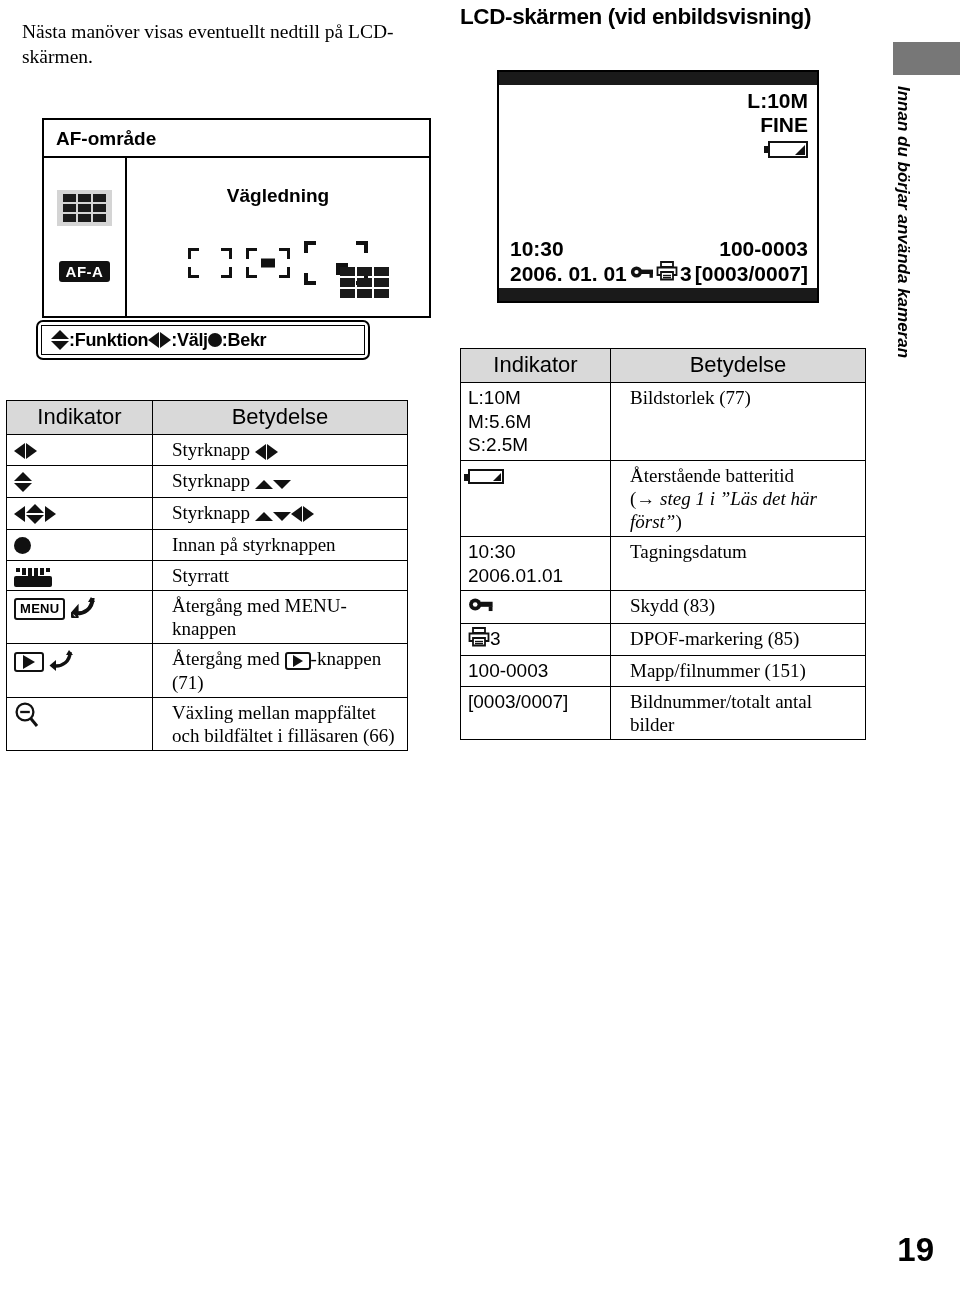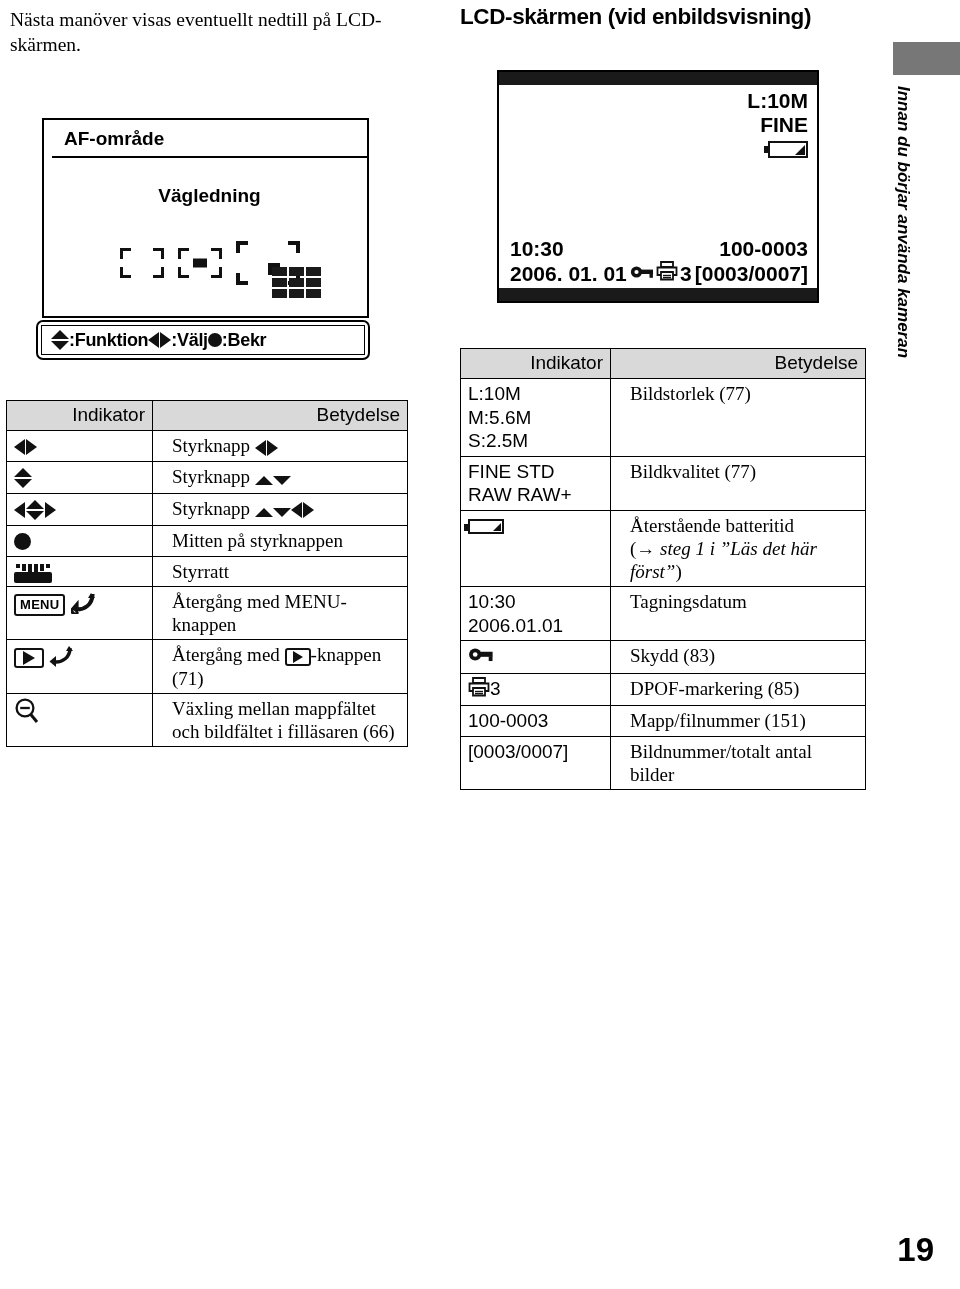--- a/index.html
+++ b/index.html
@@ -20,30 +20,29 @@
     font-family:"Liberation Sans", sans-serif;
     font-weight:bold;
     font-size:25px;
     letter-spacing:-0.4px;
     margin:0 0 6px 0;
     line-height:1.1;
   }
   #intro-text {
     font-size:19.5px;
     line-height:1.28;
-    margin:4px;
+    margin:16px;
   }
 
   
   #af-screen {
     position:absolute; left:42px; top:118px;
-    width:327px; height:200px;
+    width:389px; height:200px;
     border:2px solid #000;
     background:#fff;
-    padding-left:8px;
   }
   #af-screen-title {
     font-family:"Liberation Sans", sans-serif;
     font-weight:bold;
     font-size:19px;
     padding:4px 0 4px 12px;
     border-bottom:2px solid #000;
     height:38px;
     line-height:30px;
   }
@@ -133,22 +132,22 @@
   }
   table.ind-table th, table.ind-table td {
     border:1px solid #000;
     vertical-align:top;
     padding:3px 7px;
   }
   table.ind-table th {
     background:#d9d9d9;
     font-family:"Liberation Sans", sans-serif;
     font-weight:normal;
-    font-size:19px;
-    text-align:right;
+    font-size:22px;
+    text-align:center;
     padding:3px 7px 4px 7px;
   }
   table.ind-table td.meaning {
     font-family:"Liberation Serif", serif;
     font-size:19px;
     line-height:1.22;
     padding-left:19px;
   }
   table.ind-table td.ind {
     font-family:"Liberation Sans", sans-serif;
@@ -301,20 +300,36 @@
 </head>
 <body>
 
 <div id="left-col">
   <p id="intro-text">Nästa manöver visas eventuellt nedtill på LCD-skärmen.</p>
 </div>
 
 <div id="af-screen">
   <div id="af-screen-title">AF-område</div>
   <div id="af-body">
+    <div id="af-left-col">
+      <span class="grid-hl">
+        <span class="grid-icon gi-small">
+          <i></i>
+            <i></i>
+            <i></i>
+            <i></i>
+            <i></i>
+            <i></i>
+            <i></i>
+            <i></i>
+            <i></i>
+        </span>
+      </span>
+      <span id="afa-badge">AF-A</span>
+    </div>
     <div id="af-right-col">
       <span id="fokus-label">Vägledning</span>
       <span class="focus-icon-row">
         <span class="brk">
           <span class="tl"></span>
             <span class="tr"></span>
             <span class="bl"></span>
             <span class="br"></span>
         </span>
         <span class="brk">
@@ -421,21 +436,21 @@
           <span class="g"><span class="tri tri-u"></span></span><span class="g"><span class="tri tri-d"></span></span><span class="lr-pair">
               <span class="tri tri-l"></span>
               <span class="tri tri-r"></span>
             </span>
         </td>
       </tr>
       <tr>
         <td class="ind">
           <span class="dot-big"></span>
         </td>
-        <td class="meaning">Mitten på styrknappen</td>
+        <td class="meaning">Innan på styrknappen</td>
       </tr>
       <tr>
         <td class="ind">
           <span class="dial">
             <span class="teeth">
                 <i></i>
                 <i></i>
                 <i></i>
                 <i></i>
                 <i></i>
@@ -553,27 +568,20 @@
       <tr>
         <td class="ind">
           <div>L:10M</div>
           <div>M:5.6M</div>
           <div>S:2.5M</div>
         </td>
         <td class="meaning">Bildstorlek (77)</td>
       </tr>
       <tr>
         <td class="ind">
-          <div>FINE STD</div>
-          <div>RAW RAW+</div>
-        </td>
-        <td class="meaning">Bildkvalitet (77)</td>
-      </tr>
-      <tr>
-        <td class="ind">
           <span class="batt batt-sm"></span>
         </td>
         <td class="meaning">
           <div>Återstående batteritid</div>
           <div><span>(</span><span>→</span> <span class="ital">steg 1 i ”Läs det här först”</span><span>)</span></div>
         </td>
       </tr>
       <tr>
         <td class="ind">
           <div>10:30</div>

